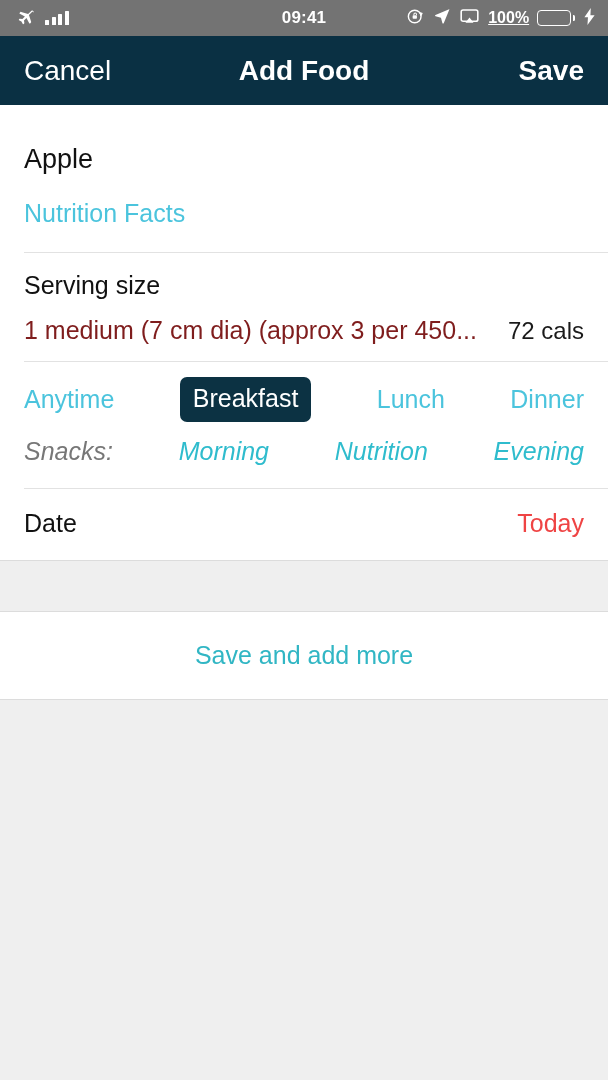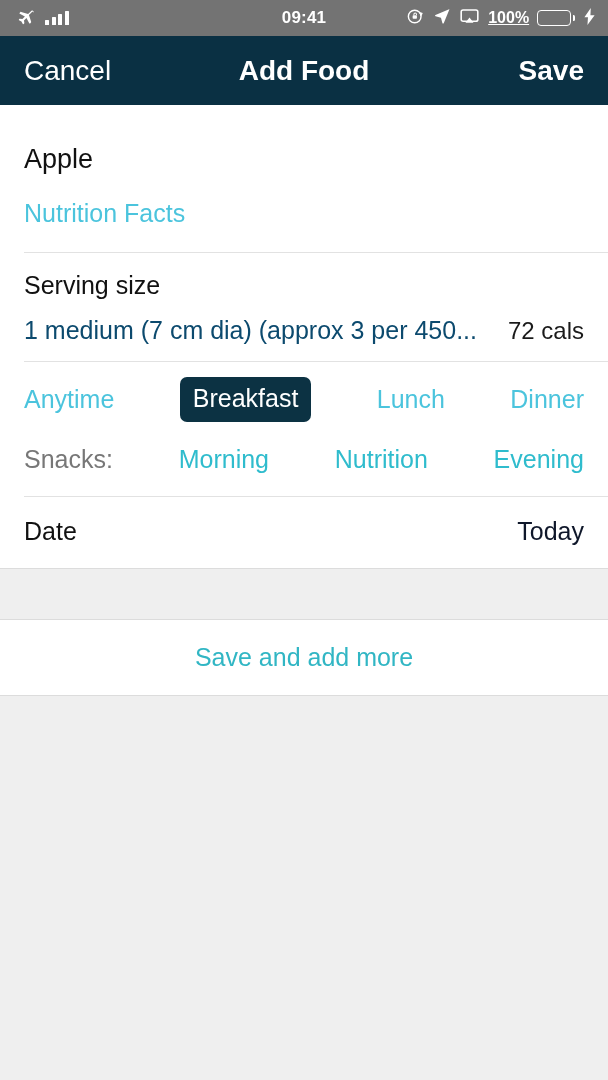--- a/index.html
+++ b/index.html
@@ -75,49 +75,49 @@
   .hr { height:1px; background:#e2e2e2; margin-left:24px; }
 
   .row { padding:18px 24px 16px 24px; }
   .row-label { font-size:25px; color:#111111; }
 
   .serving-line {
     display:flex; align-items:baseline; justify-content:space-between;
     margin-top:16px; gap:14px;
   }
   .serving-value {
-    font-size:25px; color:#0c4a6e; white-space:nowrap;
+    font-size:25px; color:#7f1d1d; white-space:nowrap;
     overflow:hidden; text-overflow:ellipsis; flex:1 1 auto; min-width:0;
   }
   .serving-cals { font-size:24px; color:#1a1a1a; white-space:nowrap; flex:0 0 auto; }
 
   .meals { padding:16px 24px 14px 24px; }
   .meal-row {
     display:flex; align-items:center; justify-content:space-between;
     height:44px;
   }
-  .meal-row.second { margin-top:16px; }
+  .meal-row.second { margin-top:8px;font-style:italic; }
   .meal-opt { font-size:25px; color:#4bc4dd; white-space:nowrap; }
   .meal-opt.selected {
     background:#0c3243; color:#ffffff; border-radius:7px;
     padding:7px 13px 9px 13px;
   }
   .meal-opt.snack { color:#2fbccd; }
   .snack-label { font-size:25px; color:#777777; white-space:nowrap; }
 
   .date-row {
     display:flex; align-items:center; justify-content:space-between;
     padding:20px 24px 22px 24px;
   }
-  .date-value { font-size:25px; color:#0f172a; }
+  .date-value { font-size:25px; color:#ef4444; }
 
   .gap { height:52px; background:#efefef; border-top:1px solid #dcdcdc; border-bottom:1px solid #dcdcdc; }
 
   .save-more {
-    height:76px; background:#ffffff; display:flex;
+    height:88px; background:#ffffff; display:flex;
     align-items:center; justify-content:center;
     border-bottom:1px solid #dcdcdc;
   }
   .save-more-label { font-size:25px; color:#31b6c4; }
 
   .filler { flex:1; background:#efefef; }
 </style>
 </head>
 <body>
 

